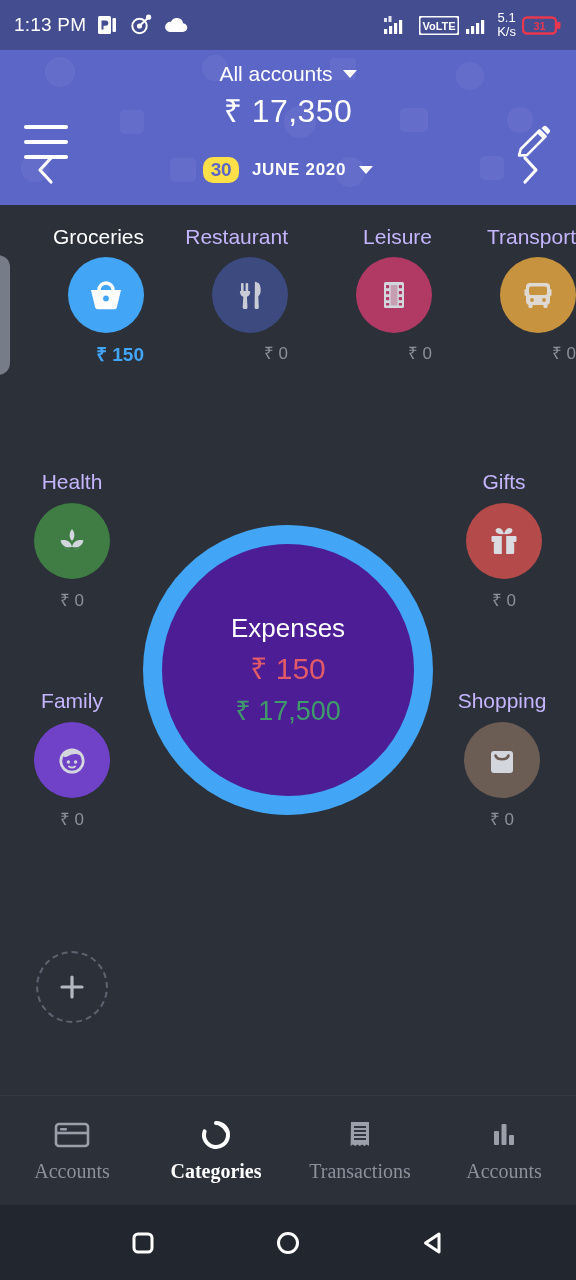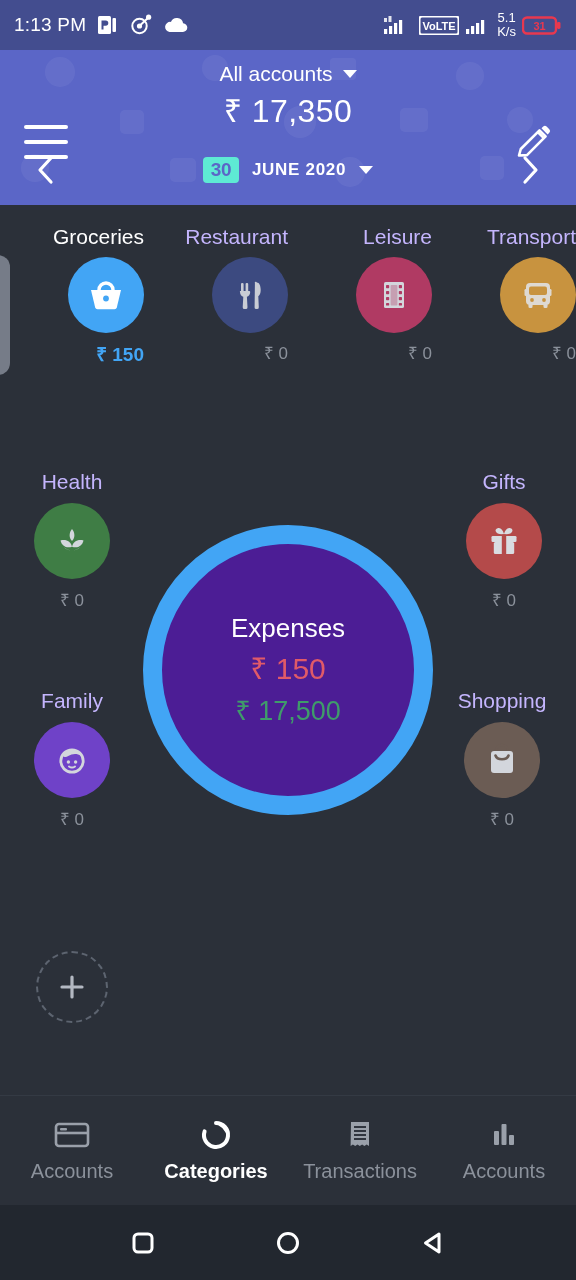--- a/index.html
+++ b/index.html
@@ -50,22 +50,22 @@
 
   #date-row {
     position:absolute; left:0; right:0; bottom:12px; height:46px;
     display:flex; align-items:center; justify-content:center;
   }
   .arrow-btn { position:absolute; width:48px; height:46px; display:flex; align-items:center; justify-content:center; }
   #prev-month { left:22px; }
   #next-month { right:22px; }
   #date-center { display:flex; align-items:center; gap:13px; cursor:pointer; }
   #day-badge {
-    background:#5eead4; color:#5b66c7; font-size:19px; font-weight:bold;
-    border-radius:4px; padding:2px 8px; line-height:1.15; letter-spacing:-.5px;
+    background:#fde047; color:#5b66c7; font-size:19px; font-weight:bold;
+    border-radius:10px; padding:2px 8px; line-height:1.15; letter-spacing:-.5px;
   }
   #month-label { color:#fff; font-size:17px; font-weight:bold; letter-spacing:.7px; }
 
   
   #top-strip {
     position:absolute; top:225px; left:0; width:576px; height:180px;
     display:flex;
   }
   #strip-edge {
     position:absolute; left:-14px; top:30px; width:24px; height:120px;
@@ -111,21 +111,21 @@
     display:flex; align-items:center; justify-content:center;
   }
 
   
   #bottomnav {
     position:absolute; left:0; bottom:75px; width:576px; height:110px;
     background:#2b3039; border-top:1px solid #343a44;
     display:flex; align-items:center;
   }
   .nav-item {
-    flex:1; display:flex; flex-direction:column; align-items:center; gap:9px;
+    flex:1; display:flex; flex-direction:column; align-items:center; gap:9px;font-family:Liberation Serif, serif;
   }
   .nav-label { font-size:20px; color:#8b919b; }
   .nav-item.active .nav-label { color:#ffffff; font-weight:bold; }
 
   
   #androidnav {
     position:absolute; left:0; bottom:0; width:576px; height:75px;
     background:#22272f; display:flex; align-items:center; justify-content:space-around;
     padding:0 70px;
   }

